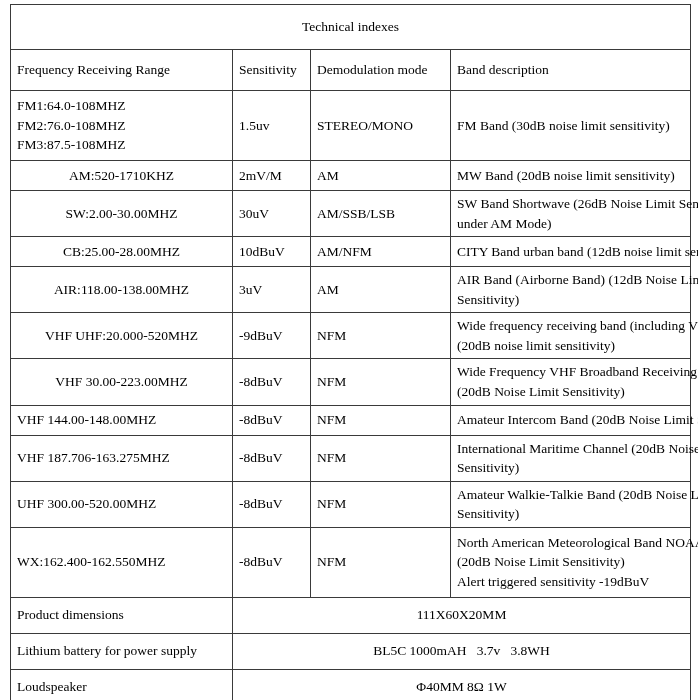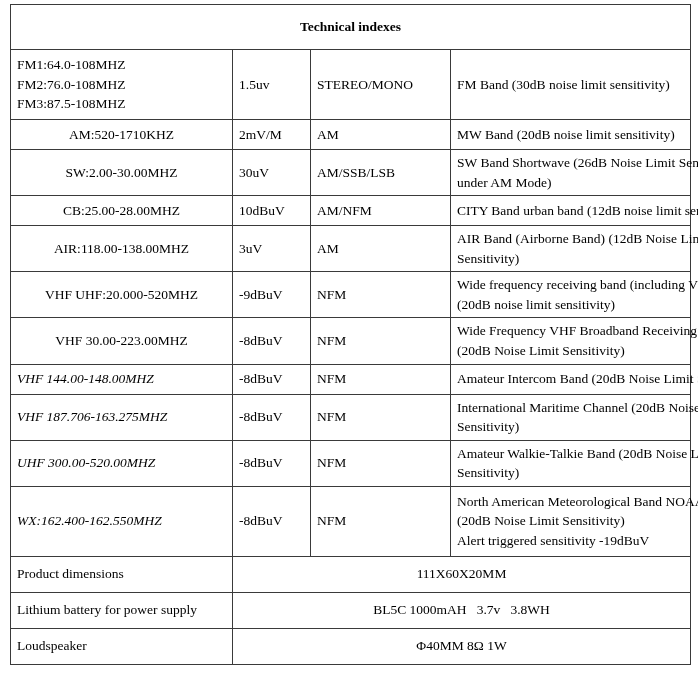--- a/index.html
+++ b/index.html
@@ -37,28 +37,27 @@
   col.c-range { width: 222px; }
   col.c-sens  { width: 78px; }
   col.c-demod { width: 140px; }
   col.c-desc  { width: 240px; }
 
   .title-cell {
     text-align: center;
     font-size: 14px;
     height: 38px;
     padding: 6px;
-    font-weight: bold;
   }
   .hdr {
     font-size: 14px;
     height: 34px;
   }
   .range-center { text-align: center; }
-  .range-left   { text-align: left; padding-left: 8px; font-style: italic; }
+  .range-left   { text-align: left; padding-left: 8px; }
   .range-head   { text-align: left; padding-left: 8px; }
 
   .desc {
     font-size: 10.5px;
     line-height: 1.95;
     padding: 4px 6px;
     text-align: left;
   }
   .desc .ln { display: block; white-space: nowrap; }
 
@@ -101,20 +100,26 @@
       <col class="c-sens">
       <col class="c-demod">
       <col class="c-desc">
     </colgroup>
     <tbody>
 
       <tr>
         <td class="title-cell" colspan="4">Technical indexes</td>
       </tr>
 
+      <tr>
+        <td class="hdr range-head">Frequency Receiving Range</td>
+        <td class="hdr sens">Sensitivity</td>
+        <td class="hdr demod">Demodulation mode</td>
+        <td class="hdr demod">Band description</td>
+      </tr>
 
       <tr class="r-tall3">
           <td class="fmstack">
             <span class="ln">FM1:64.0-108MHZ</span>
             <span class="ln">FM2:76.0-108MHZ</span>
             <span class="ln">FM3:87.5-108MHZ</span>
           </td>
           <td class="sens">1.5uv</td>
           <td class="demod">STEREO/MONO</td>
           <td class="desc">

